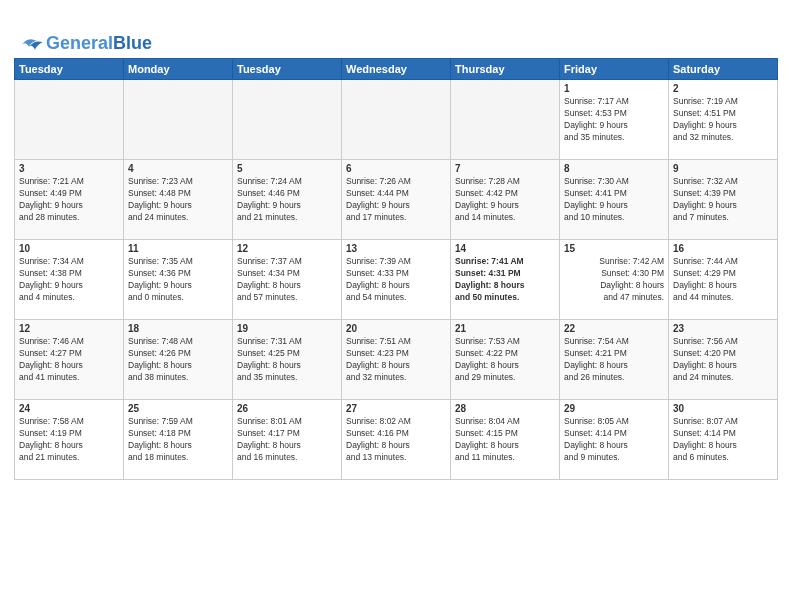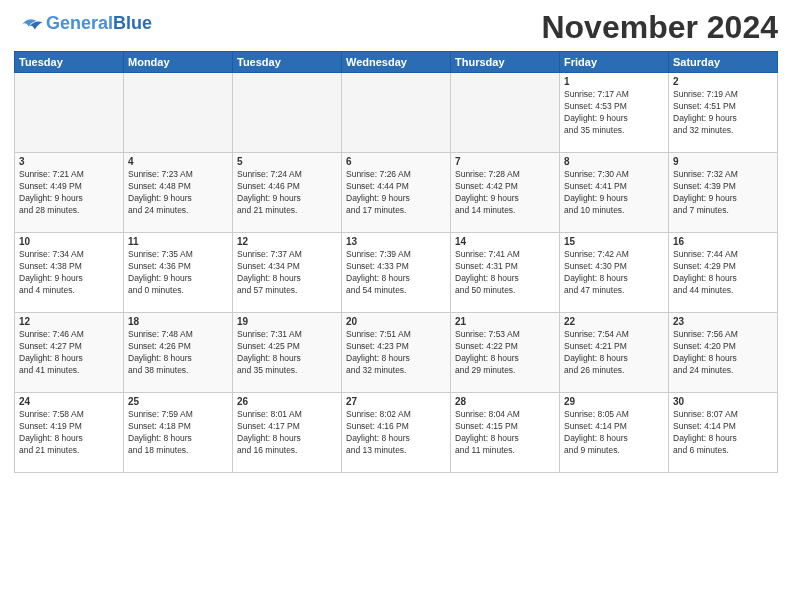--- a/index.html
+++ b/index.html
@@ -20,20 +20,21 @@
       display: flex;
       justify-content: space-between;
       align-items: flex-start;
       margin-bottom: 6px;
     }
     .logo {
       display: flex;
       flex-direction: column;
       align-items: flex-start;
       padding-top: 4px;
+      margin-top: 20px;
     }
     .logo-text {
       font-size: 18px;
       font-weight: bold;
       color: #333;
       line-height: 1;
     }
     .logo-text span { color: #4a90d9; }
     .logo-bird {
       width: 30px;
@@ -110,21 +111,20 @@
         <svg class="logo-bird" viewBox="0 0 40 22" xmlns="http://www.w3.org/2000/svg">
           <path d="M10 14 Q18 2 30 8 Q22 10 20 16 Q15 8 10 14Z" fill="#4a90d9"></path>
           <path d="M20 16 Q28 6 38 10 Q30 14 28 20 Q24 12 20 16Z" fill="#2a6db5"></path>
         </svg>
         <span class="logo-text">
           <span>General</span><span style="color:#2a6db5">Blue</span>
         </span>
       </div>
     </div>
     <div class="title-block">
-      <div class="month-title">November 2024</div>
     </div>
   </div>
 
   <table class="calendar">
     <thead>
       <tr>
         <th>Tuesday</th>
         <th>Monday</th>
         <th>Tuesday</th>
         <th>Wednesday</th>
@@ -230,28 +230,28 @@
           </td>
           <td>
             <span class="day-num">13</span>
             <div class="day-info" style="white-space: pre-line;">Sunrise: 7:39 AM
 Sunset: 4:33 PM
 Daylight: 8 hours
 and 54 minutes.</div>
           </td>
           <td>
             <span class="day-num">14</span>
-            <div class="day-info" style="white-space: pre-line;">Sunrise: 7:41 AM
+            <div class="day-info" style="white-space: pre-line; font-weight: bold;">Sunrise: 7:41 AM
 Sunset: 4:31 PM
 Daylight: 8 hours
 and 50 minutes.</div>
           </td>
           <td>
             <span class="day-num">15</span>
-            <div class="day-info" style="white-space: pre-line;">Sunrise: 7:42 AM
+            <div class="day-info" style="white-space: pre-line; text-align: right;">Sunrise: 7:42 AM
 Sunset: 4:30 PM
 Daylight: 8 hours
 and 47 minutes.</div>
           </td>
           <td>
             <span class="day-num">16</span>
             <div class="day-info" style="white-space: pre-line;">Sunrise: 7:44 AM
 Sunset: 4:29 PM
 Daylight: 8 hours
 and 44 minutes.</div>

